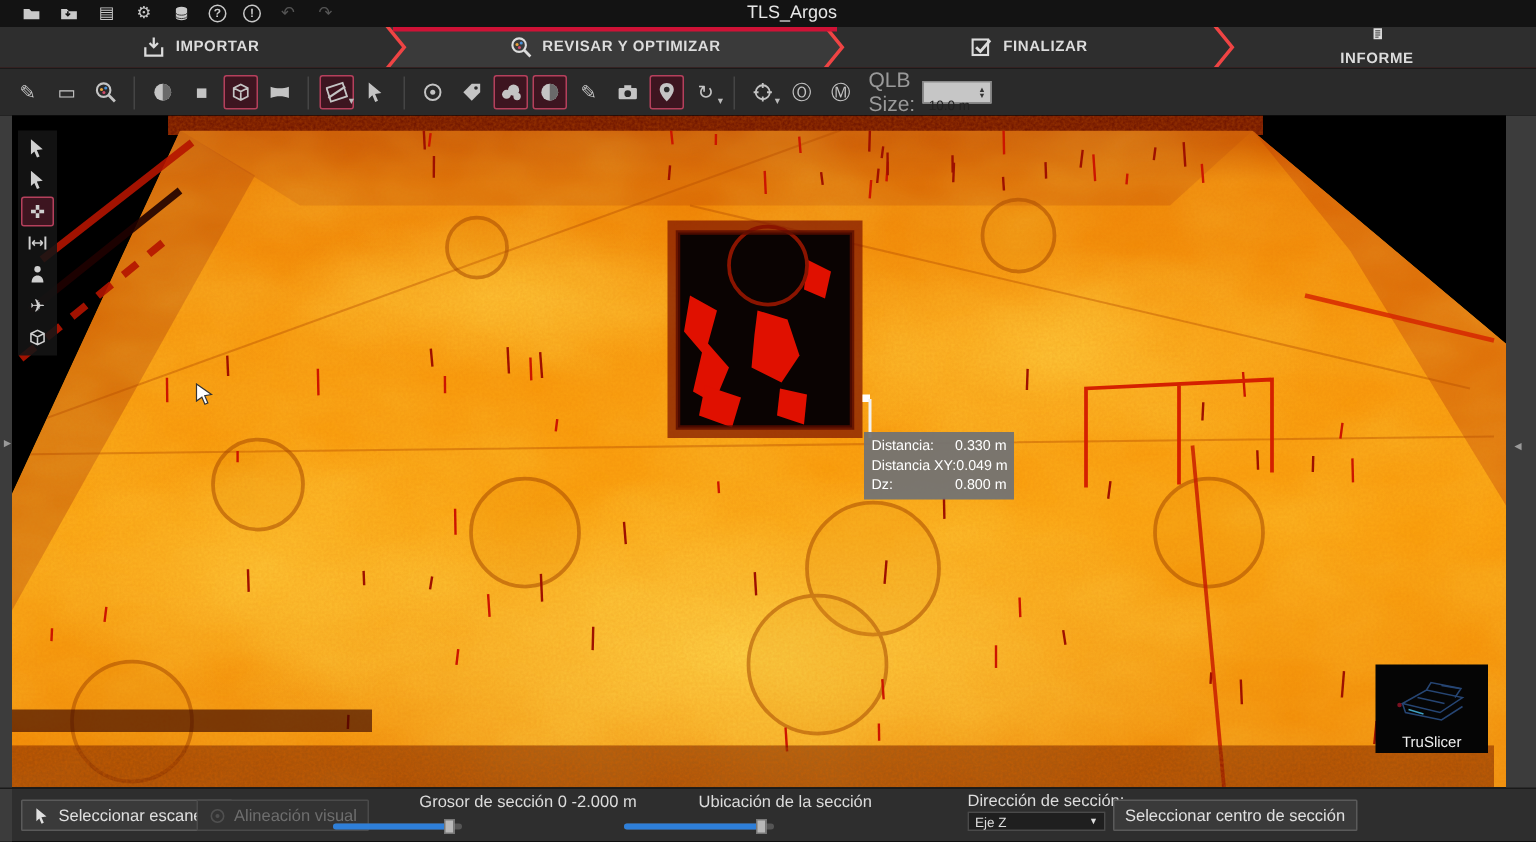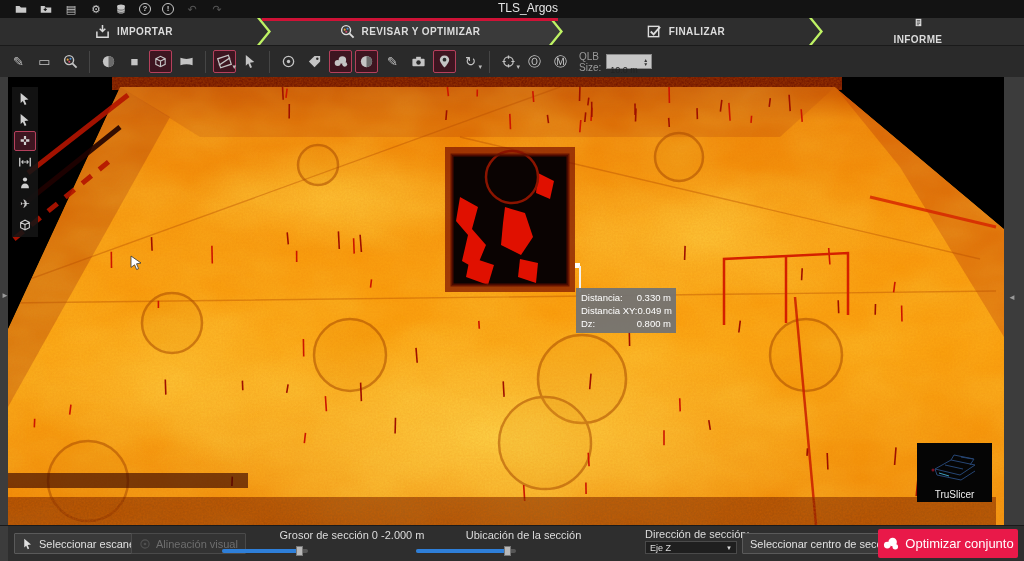--- a/index.html
+++ b/index.html
@@ -14,21 +14,21 @@
   .tb-ico { width:14px; height:14px; color:#c9c9c9; font-size:11px; line-height:14px;
     text-align:center; display:flex; align-items:center; justify-content:center; }
   .tb-ico svg { width:12px; height:12px; }
   .tb-ico.circ { border:1px solid #c9c9c9; border-radius:50%; width:12px; height:12px;
     font-size:8px; font-weight:bold; }
   .tb-ico.dim { color:#555; border-color:#555; }
   .tb-title { position:absolute; left:498px; top:1px; color:#e6e6e6; font-size:12px; }
 
   
   .tabbar { position:absolute; top:18px; left:0; width:1024px; height:27px;
-    background:#bef264; display:flex; }
+    background:#ef4444; display:flex; }
   .wtab { height:27px; background:#2e2e2e; display:flex; align-items:center;
     justify-content:center; gap:7px; color:#dcdcdc; font-size:10px; font-weight:bold;
     letter-spacing:.4px; position:relative; }
   .wtab svg { width:15px; height:15px; }
   .wtab.t1 { width:268px; clip-path:polygon(0 0,calc(100% - 11px) 0,100% 50%,calc(100% - 11px) 100%,0 100%); }
   .wtab.t2 { width:300px; margin-left:-8px; background:#3a3a3a;
     clip-path:polygon(0 0,calc(100% - 11px) 0,100% 50%,calc(100% - 11px) 100%,0 100%,11px 50%); }
   .wtab.t3 { width:268px; margin-left:-8px;
     clip-path:polygon(0 0,calc(100% - 11px) 0,100% 50%,calc(100% - 11px) 100%,0 100%,11px 50%); }
   .wtab.t4 { width:212px; margin-left:-8px;
@@ -41,21 +41,21 @@
     background:#2a2a2a; display:flex; align-items:center; border-top:1px solid #1a1a1a; }
   .tgroup { display:flex; align-items:center; gap:3px; padding:0 7px; }
   .tsep { width:1px; height:22px; background:#454545; }
   .tbtn { width:23px; height:23px; border:1px solid transparent; border-radius:2px;
     color:#c4c4c4; font-size:13px; display:flex; align-items:center; justify-content:center;
     background:transparent; position:relative; }
   .tbtn svg { width:15px; height:15px; }
   .tbtn.active { border-color:#b5405c; background:#3d1520; }
   .tbtn .caret { position:absolute; right:-1px; bottom:1px; font-size:7px; color:#bbb; }
   .qlb { display:flex; align-items:center; gap:5px; margin-left:4px; }
-  .qlb-label { color:#9a9a9a; font-size:10px; line-height:1.1; }
+  .qlb-label { color:#9a9a9a; font-size:14px; line-height:1.1; }
   .qlb-input { width:46px; height:15px; background:#c6c6c6; color:#222; font-size:9px;
     display:flex; align-items:center; padding:0 3px; border:1px solid #8a8a8a; }
   .qlb-input .val { flex:1;margin-top:16px; }
   .qlb-spin { display:flex; flex-direction:column; font-size:5px; color:#333; line-height:4px; }
 
   
   .workspace { position:absolute; top:77px; left:0; width:1024px; height:448px; background:#000; }
   .panel-strip { position:absolute; top:0; width:8px; height:448px; background:#3c3c3c; z-index:30; }
   .panel-strip.left { left:0; }
   .panel-strip.right { right:0; width:20px; }
@@ -670,20 +670,14 @@
       <div class="dir-select">
         <span>Eje Z</span>
         <span style="font-size:6px;">▼</span>
       </div>
     </div>
 
     <button class="bbtn" style="left:742px; top:7px;">
       <span>Seleccionar centro de sección</span>
     </button>
 
-    <button class="cta">
-      <svg>
-          <use href="#sym-cloud" fill="#fff"></use>
-        </svg>
-      <span>Optimizar conjunto</span>
-    </button>
   </div>
 </div>
 
 </body></html>

